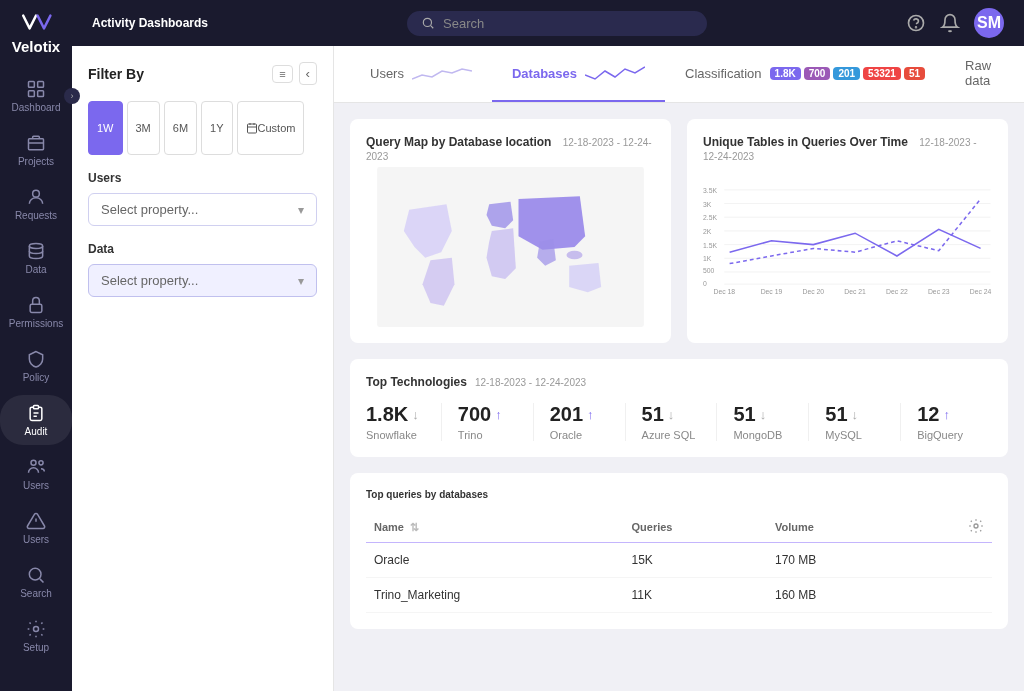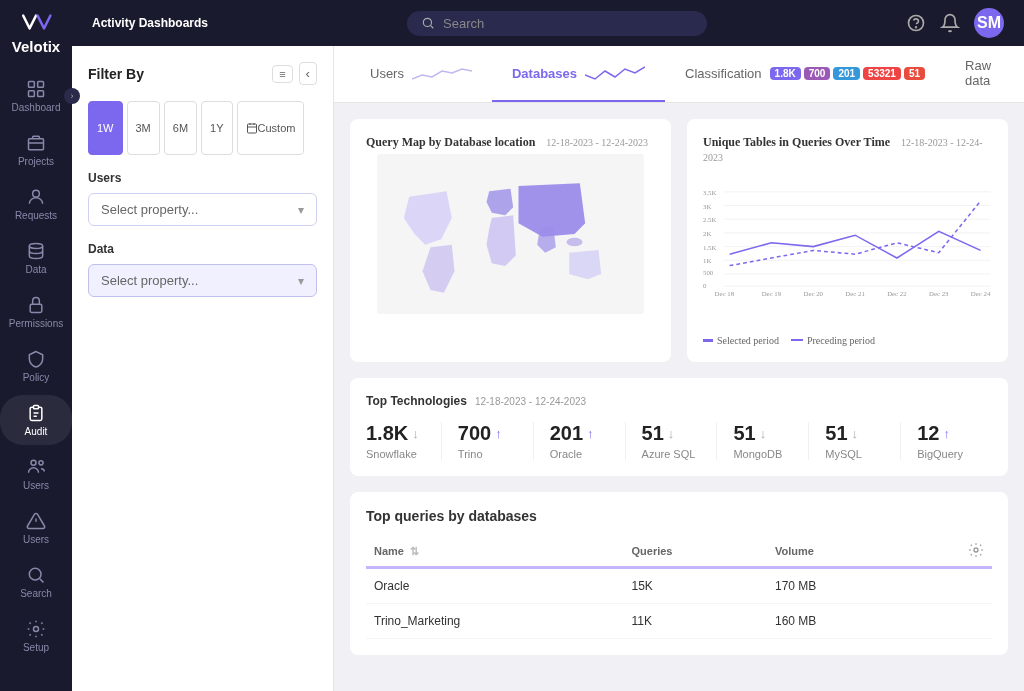--- a/index.html
+++ b/index.html
@@ -58,21 +58,21 @@
     .tab { display: flex; align-items: center; gap: 8px; padding: 12px 20px; cursor: pointer; font-size: 13px; color: #666; border-bottom: 2px solid transparent; position: relative; }
     .tab.active { color: #7b68ee; border-bottom-color: #7b68ee; font-weight: 600; }
     .tab-sparkline { width: 60px; height: 24px; }
     .tab-badges { display: flex; gap: 3px; }
     .badge { display: inline-flex; align-items: center; justify-content: center; border-radius: 4px; padding: 1px 5px; font-size: 10px; font-weight: 600; color: #fff; }
 
     
     .dashboard-content { padding: 16px; display: flex; flex-direction: column; gap: 16px; }
 
     
-    .cards-row { display: grid; grid-template-columns: 1fr 1fr; gap: 16px; font-family: Liberation Serif, serif; }
+    .cards-row { display: grid; grid-template-columns: 1fr 1fr; gap: 16px; }
     .card { background: #fff; border-radius: 8px; padding: 16px; }
     .card-title { font-size: 12px; font-weight: 600; color: #333; margin-bottom: 4px; }
 
     
     .map-container { width: 100%; height: 160px; position: relative; overflow: hidden; }
 
     
     .chart-container { width: 100%; height: 160px; position: relative; }
     .chart-legend { display: flex; gap: 12px; margin-top: 6px; }
     .legend-item { display: flex; align-items: center; gap: 4px; font-size: 10px; color: #666; }
@@ -88,23 +88,23 @@
     .tech-item { flex: 1; border-right: 1px solid #f0f0f0; padding: 0 16px; }
     .tech-item:first-child { padding-left: 0; }
     .tech-item:last-child { border-right: none; }
     .tech-count { font-size: 20px; font-weight: 700; color: #222; display: flex; align-items: center; gap: 4px; }
     .tech-name { font-size: 11px; color: #888; margin-top: 3px; }
     .arrow-up { color: #7b68ee; font-size: 13px; }
     .arrow-down { color: #aaa; font-size: 13px; }
 
     
     .table-card { background: #fff; border-radius: 8px; padding: 16px; }
-    .table-title { font-size: 14px; font-weight: 600; color: #333; margin-bottom: 12px; }
+    .table-title { font-size: 10px; font-weight: 600; color: #333; margin-bottom: 12px; }
     table { width: 100%; border-collapse: collapse; }
-    th { text-align: left; font-size: 11px; color: #666; font-weight: 600; padding: 6px 8px; border-bottom: 3px solid #c4b5fd; }
+    th { text-align: left; font-size: 11px; color: #666; font-weight: 600; padding: 6px 8px; border-bottom: 1px solid #c4b5fd; }
     td { padding: 10px 8px; font-size: 12px; color: #333; border-bottom: 1px solid #f5f5f5; }
 
     
     .world-map { width: 100%; height: 100%; }
   </style>
 </head>
 <body>
 
 <div class="sidebar">
   <div class="sidebar-logo">
@@ -377,30 +377,20 @@
                 <polyline points="35,105 90,95 145,85 200,90 255,75 310,88 365,20" fill="none" stroke="#7b68ee" stroke-width="2" stroke-dasharray="5,4"></polyline>
 
                 <text x="28" y="145" font-size="9" fill="#999" text-anchor="middle">Dec 18</text>
                 <text x="90" y="145" font-size="9" fill="#999" text-anchor="middle">Dec 19</text>
                 <text x="145" y="145" font-size="9" fill="#999" text-anchor="middle">Dec 20</text>
                 <text x="200" y="145" font-size="9" fill="#999" text-anchor="middle">Dec 21</text>
                 <text x="255" y="145" font-size="9" fill="#999" text-anchor="middle">Dec 22</text>
                 <text x="310" y="145" font-size="9" fill="#999" text-anchor="middle">Dec 23</text>
                 <text x="365" y="145" font-size="9" fill="#999" text-anchor="middle">Dec 24</text>
               </svg>
-            </div>
-            <div class="chart-legend">
-              <div class="legend-item">
-                <div class="legend-dot"></div>
-                <span>Selected period</span>
-              </div>
-              <div class="legend-item">
-                <div class="legend-dot dashed"></div>
-                <span>Preceding period</span>
-              </div>
             </div>
           </div>
         </div>
 
         <div class="tech-card">
           <div class="tech-header">
             <span class="tech-title">Top Technologies</span>
             <span class="tech-date">12-18-2023 - 12-24-2023</span>
           </div>
           <div class="tech-items">

